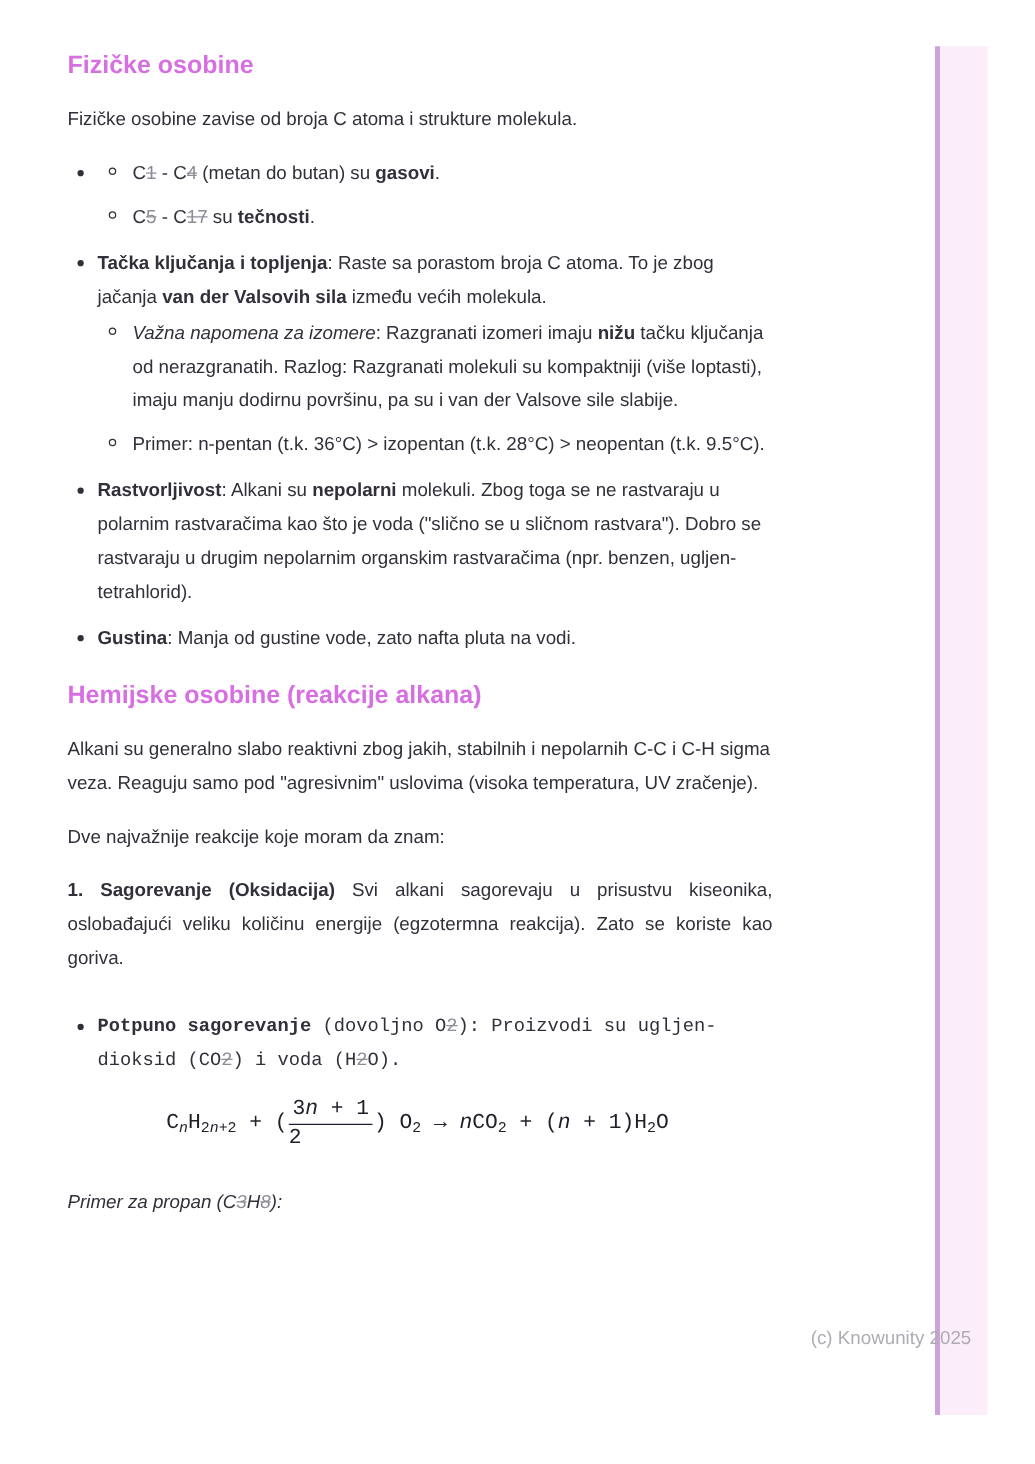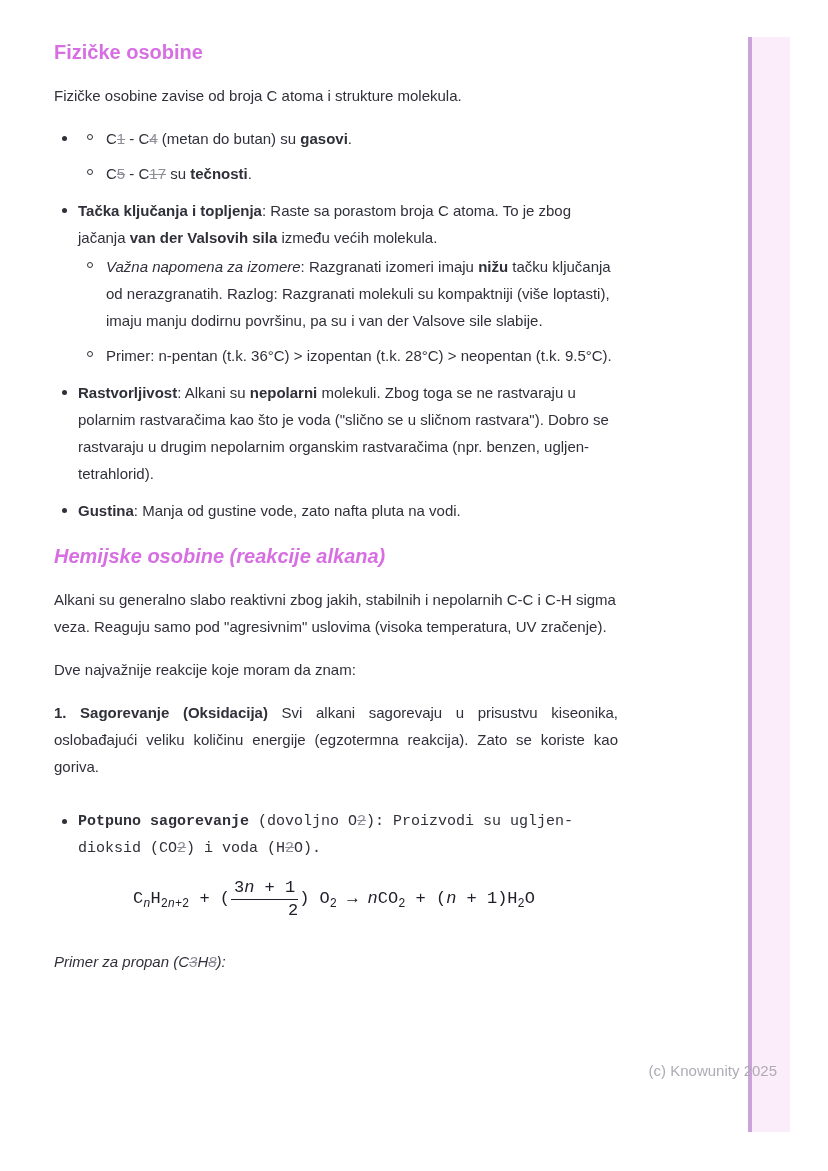--- a/index.html
+++ b/index.html
@@ -18,21 +18,21 @@
     background:#ffffff;
     font-family:"Liberation Sans","DejaVu Sans",sans-serif;
     color:var(--body);
     font-size:15px;line-height:27px;
   }
   .content{position:absolute;left:54px;top:40px;width:564px;}
   h1.heading{
     font-size:20px;line-height:24px;font-weight:700;
     color:var(--heading);margin:0 0 18px 0;
   }
-  h1.heading.second{margin-top:8px;font-style:italic;}
+  h1.heading.second{margin-top:8px;}
   p.body-p{margin:0 0 16px 0;}
   p.just{text-align:justify;margin-bottom:28px;}
   p.primer{margin:0;}
   .b{font-weight:700;}
   .it{font-style:italic;}
   .st{text-decoration:line-through;color:var(--strike);}
   .sub{font-size:70%;vertical-align:-0.3em;line-height:0;}
   ul{list-style:none;margin:0 0 20px 0;padding:0;}
   ul.l1 > li{position:relative;padding-left:24px;margin-bottom:10px;}
   ul.l1 > li::before{
@@ -49,21 +49,21 @@
   }
   ul.l1.single{margin-bottom:16px;font-family:Liberation Mono, monospace;}
   .formula{
     width:560px;margin:6px 0 28px 0;text-align:center;
     font-family:Liberation Mono, monospace;
     font-size:17px;line-height:26px;color:var(--formula);
     white-space:nowrap;
   }
   .formula .feq{vertical-align:middle;}
   .frac{
-    display:inline-block;vertical-align:middle;text-align:right;
+    display:inline-block;vertical-align:middle;text-align:left;
     margin:0 1px;line-height:1.15;
   }
   .frac .num{display:block;border-bottom:1.2px solid var(--formula);padding:0 3px 1px 3px;}
   .frac .den{display:block;padding-top:1px;}
   .side-bar{
     position:absolute;left:748px;top:37px;width:42px;height:1095px;
     background:var(--bar-fill);border-left:4px solid var(--bar-line);
     z-index:1;
   }
   .footer{

